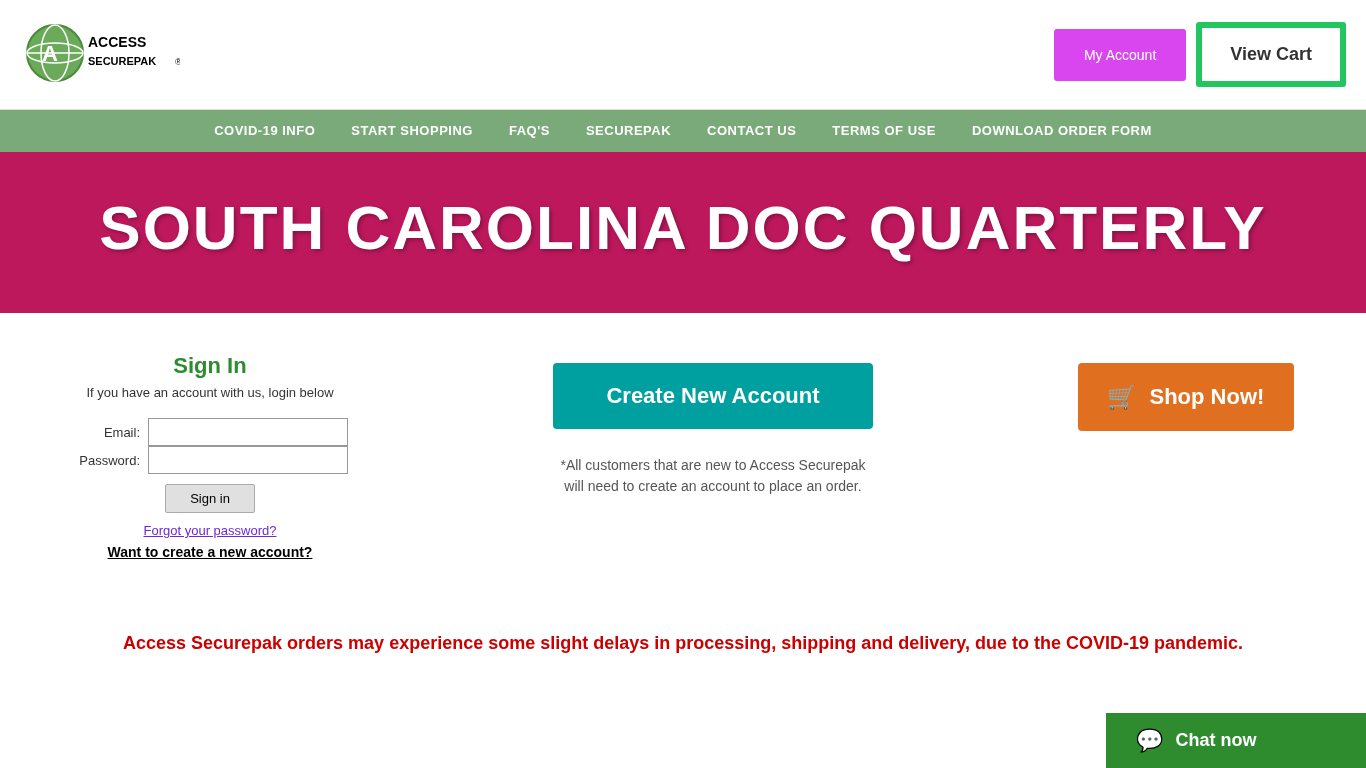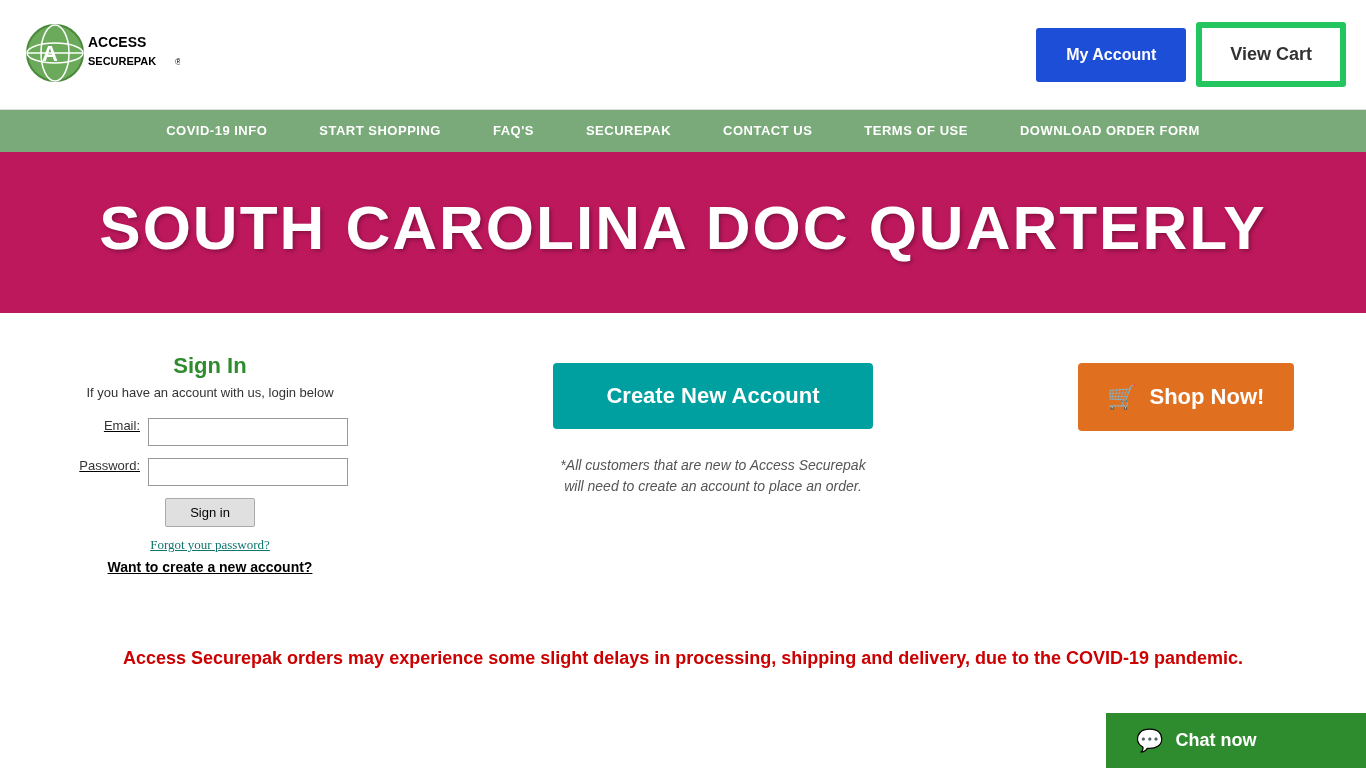--- a/index.html
+++ b/index.html
@@ -22,47 +22,47 @@
     .logo-svg {
       width: 160px;
       height: 80px;
     }
     .header-buttons {
       display: flex;
       gap: 10px;
       align-items: center;
     }
     .btn-my-account {
-      background: #1d4ed8;
+      background: #d946ef;
       color: #fff;
       border: none;
       padding: 18px 30px;
-      font-size: 16px;
-      font-weight: bold;
+      font-size: 14px;
+      font-weight: normal;
       cursor: pointer;
       border-radius: 3px;
     }
     .btn-view-cart {
       background: #fff;
       color: #333;
       border: 6px solid #22c55e;
       padding: 16px 28px;
       font-size: 18px;
       font-weight: bold;
       cursor: pointer;
       border-radius: 3px;
     }
 
     
     .nav-bar {
       background: #7aaa7a;
       display: flex;
       align-items: center;
       justify-content: center;
-      gap: 16px;
+      gap: 0;
       height: 42px;
     }
     .nav-item {
       color: #fff;
       font-weight: bold;
       font-size: 13px;
       padding: 0 18px;
       cursor: pointer;
       text-decoration: none;
       letter-spacing: 0.5px;
@@ -104,23 +104,21 @@
       margin-bottom: 6px;
     }
     .sign-in-subtitle {
       font-size: 13px;
       color: #333;
       text-align: center;
       margin-bottom: 18px;
     }
     .form-row {
       display: flex;
-      align-items: flex-start;
-      margin-bottom: 12px;
-      text-decoration: underline;
+      align-items: center;
     }
     .form-label {
       font-size: 13px;
       color: #333;
       width: 80px;
       text-align: right;
       margin-right: 8px;
     }
     .form-input {
       border: 1px solid #999;
@@ -136,26 +134,25 @@
       border: 1px solid #aaa;
       padding: 6px 24px;
       font-size: 13px;
       cursor: pointer;
       border-radius: 2px;
     }
     .forgot-link {
       display: block;
       text-align: center;
       font-size: 13px;
-      color: #0f766e;
+      color: #6d28d9;
       text-decoration: underline;
       cursor: pointer;
       margin-top: 6px;
       margin-bottom: 6px;
-      font-family: Liberation Serif, serif;
     }
     .create-account-link {
       display: block;
       text-align: center;
       font-size: 14px;
       font-weight: bold;
       color: #000;
       text-decoration: underline;
       cursor: pointer;
       margin-top: 6px;
@@ -178,21 +175,20 @@
       font-size: 22px;
       font-weight: bold;
       cursor: pointer;
       border-radius: 4px;
       width: 320px;
       text-align: center;
     }
     .note-text {
       font-size: 14px;
       color: #555;
-      font-style: italic;
       text-align: center;
       max-width: 320px;
       line-height: 1.5;
       margin-top: 10px;
     }
 
     
     .right-section {
       flex: 0 0 280px;
       padding: 20px;

